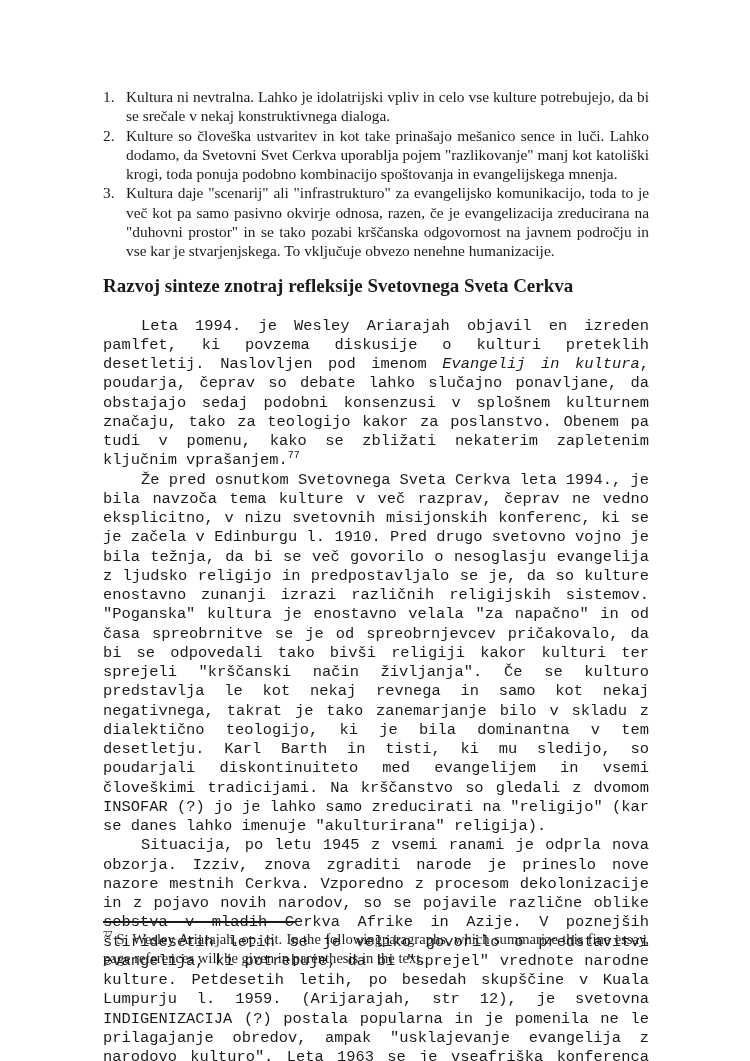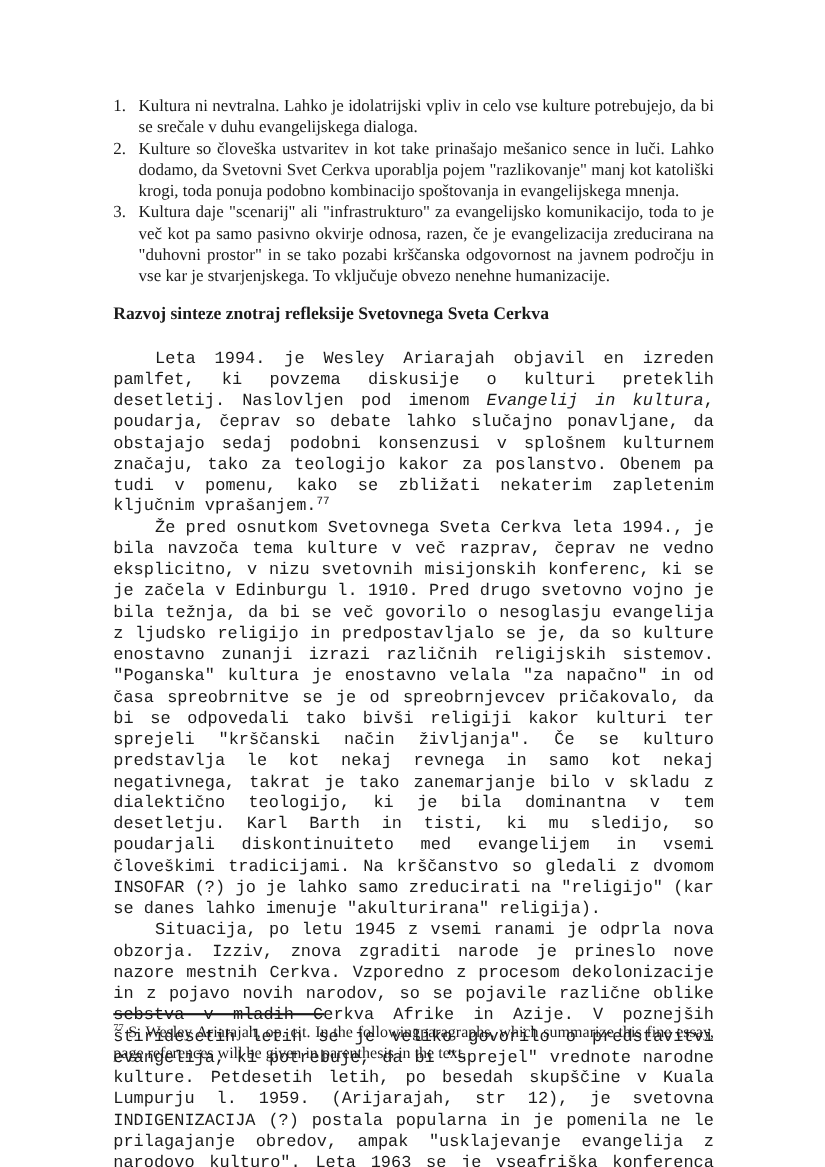--- a/index.html
+++ b/index.html
@@ -32,21 +32,21 @@
     font-size: 15.4px;
     line-height: 19.25px;
     text-align: justify;
   }
   .li .num {
     position: absolute;
     left: 0;
     top: 0;
   }
   .heading {
-    font-size: 16px;
+    font-size: 19px;
     font-weight: bold;
     line-height: 19.25px;
     margin-top: 16px;
     margin-bottom: 21px;
     text-align: left;
   }
   .para {
     font-size: 15.4px;
     line-height: 19.25px;
     text-align: justify;
@@ -76,21 +76,21 @@
     text-align: justify;
   }
   .footnote sup { margin-right: 4px; }
 </style>
 </head>
 <body>
 
 <div class="page">
   <div class="content">
     <div class="num-list" id="num-list">
-        <div class="li"><span class="num">1.</span><span>Kultura ni nevtralna. Lahko je idolatrijski vpliv in celo vse kulture potrebujejo, da bi se srečale v duhu evangelijskega dialoga.</span></div>
+        <div class="li"><span class="num">1.</span><span>Kultura ni nevtralna. Lahko je idolatrijski vpliv in celo vse kulture potrebujejo, da bi se srečale v nekaj konstruktivnega dialoga.</span></div>
         <div class="li"><span class="num">2.</span><span>Kulture so človeška ustvaritev in kot take prinašajo mešanico sence in luči. Lahko dodamo, da Svetovni Svet Cerkva uporablja pojem "razlikovanje" manj kot katoliški krogi, toda ponuja podobno kombinacijo spoštovanja in evangelijskega mnenja.</span></div>
         <div class="li"><span class="num">3.</span><span>Kultura daje "scenarij" ali "infrastrukturo" za evangelijsko komunikacijo, toda to je več kot pa samo pasivno okvirje odnosa, razen, če je evangelizacija zreducirana na "duhovni prostor" in se tako pozabi krščanska odgovornost na javnem področju in vse kar je stvarjenjskega. To vključuje obvezo nenehne humanizacije.</span></div>
       </div>
     <h1 class="heading">Razvoj sinteze znotraj refleksije Svetovnega Sveta Cerkva</h1>
     <div id="paragraphs">
         <p class="para"><span>Leta 1994. je Wesley Ariarajah objavil en izreden pamlfet, ki povzema diskusije o kulturi preteklih desetletij. Naslovljen pod imenom </span><em>Evangelij in kultura</em><span>, poudarja, čeprav so debate lahko slučajno ponavljane, da obstajajo sedaj podobni konsenzusi v splošnem kulturnem značaju, tako za teologijo kakor za poslanstvo. Obenem pa tudi v pomenu, kako se zbližati nekaterim zapletenim ključnim vprašanjem.</span><sup>77</sup></p>
         <p class="para"><span>Že pred osnutkom Svetovnega Sveta Cerkva leta 1994., je bila navzoča tema kulture v več razprav, čeprav ne vedno eksplicitno, v nizu svetovnih misijonskih konferenc, ki se je začela v Edinburgu l. 1910. Pred drugo svetovno vojno je bila težnja, da bi se več govorilo o nesoglasju evangelija z ljudsko religijo in predpostavljalo se je, da so kulture enostavno zunanji izrazi različnih religijskih sistemov. "Poganska" kultura je enostavno velala "za napačno" in od časa spreobrnitve se je od spreobrnjevcev pričakovalo, da bi se odpovedali tako bivši religiji kakor kulturi ter sprejeli "krščanski način življanja". Če se kulturo predstavlja le kot nekaj revnega in samo kot nekaj negativnega, takrat je tako zanemarjanje bilo v skladu z dialektično teologijo, ki je bila dominantna v tem desetletju. Karl Barth in tisti, ki mu sledijo, so poudarjali diskontinuiteto med evangelijem in vsemi človeškimi tradicijami. Na krščanstvo so gledali z dvomom INSOFAR (?) jo je lahko samo zreducirati na "religijo" (kar se danes lahko imenuje "akulturirana" religija).</span></p>
         <p class="para"><span>Situacija, po letu 1945 z vsemi ranami je odprla nova obzorja. Izziv, znova zgraditi narode je prineslo nove nazore mestnih Cerkva. Vzporedno z procesom dekolonizacije in z pojavo novih narodov, so se pojavile različne oblike sebstva v mladih Cerkva Afrike in Azije. V poznejših štiridesetih letih se je veliko govorilo o predstavitvi evangelija, ki potrebuje, da bi "sprejel" vrednote narodne kulture. Petdesetih letih, po besedah skupščine v Kuala Lumpurju l. 1959. (Arijarajah, str 12), je svetovna INDIGENIZACIJA (?)  postala popularna in je pomenila ne le prilagajanje obredov, ampak "usklajevanje evangelija z narodovo kulturo". Leta 1963 se je vseafriška konferenca Cerkva končala z izjavo (ki se danes  lahko zazdi popustljiva, toda tedaj je to bil pogumen korak): ni vsa tradicionalna afriška kultura slaba, pa tudi ni vsa dobra. Kakor pri vseh drugih kulturah, so tudi v njej pozitivni dejavniki, ki to kulturo držijo skupaj. Obstajajo v njej tudi negativni dejavniki, ki degradirajo človekovo osebnost.</span></p>
       </div>
   </div>

